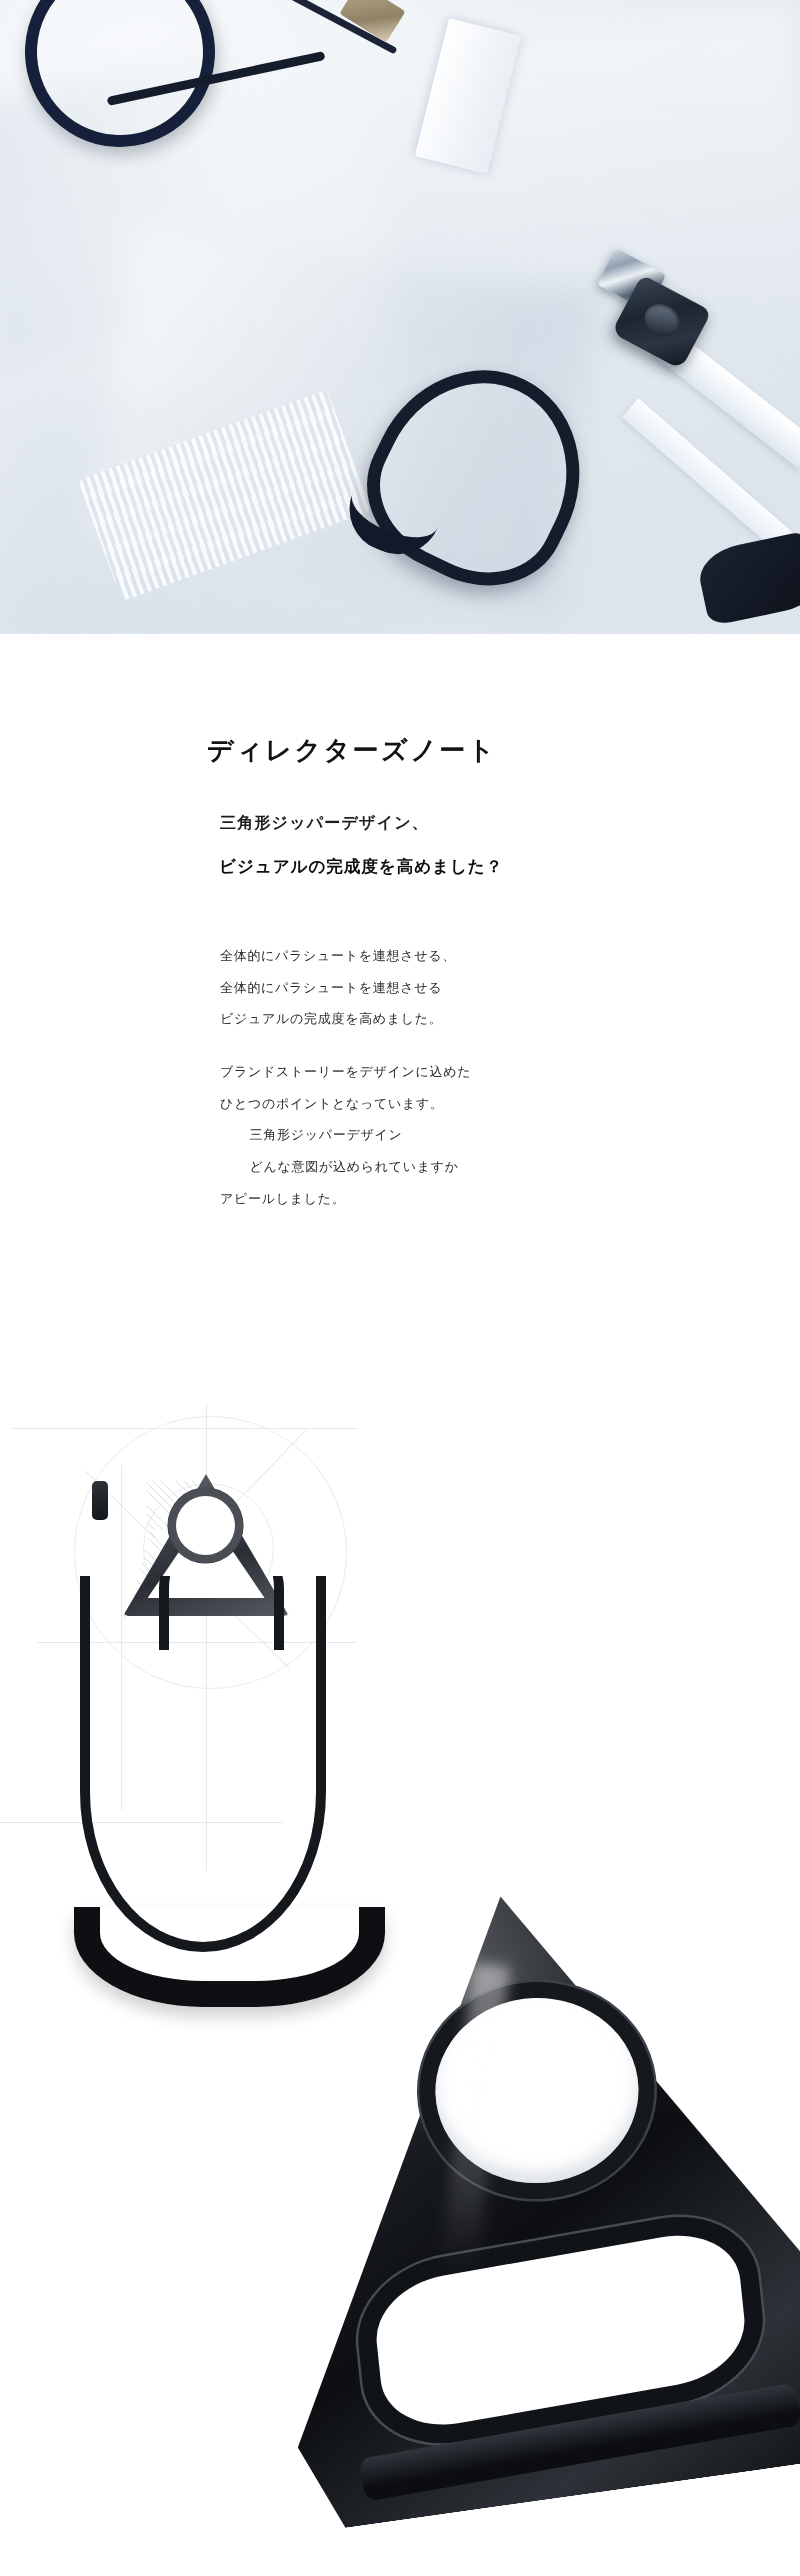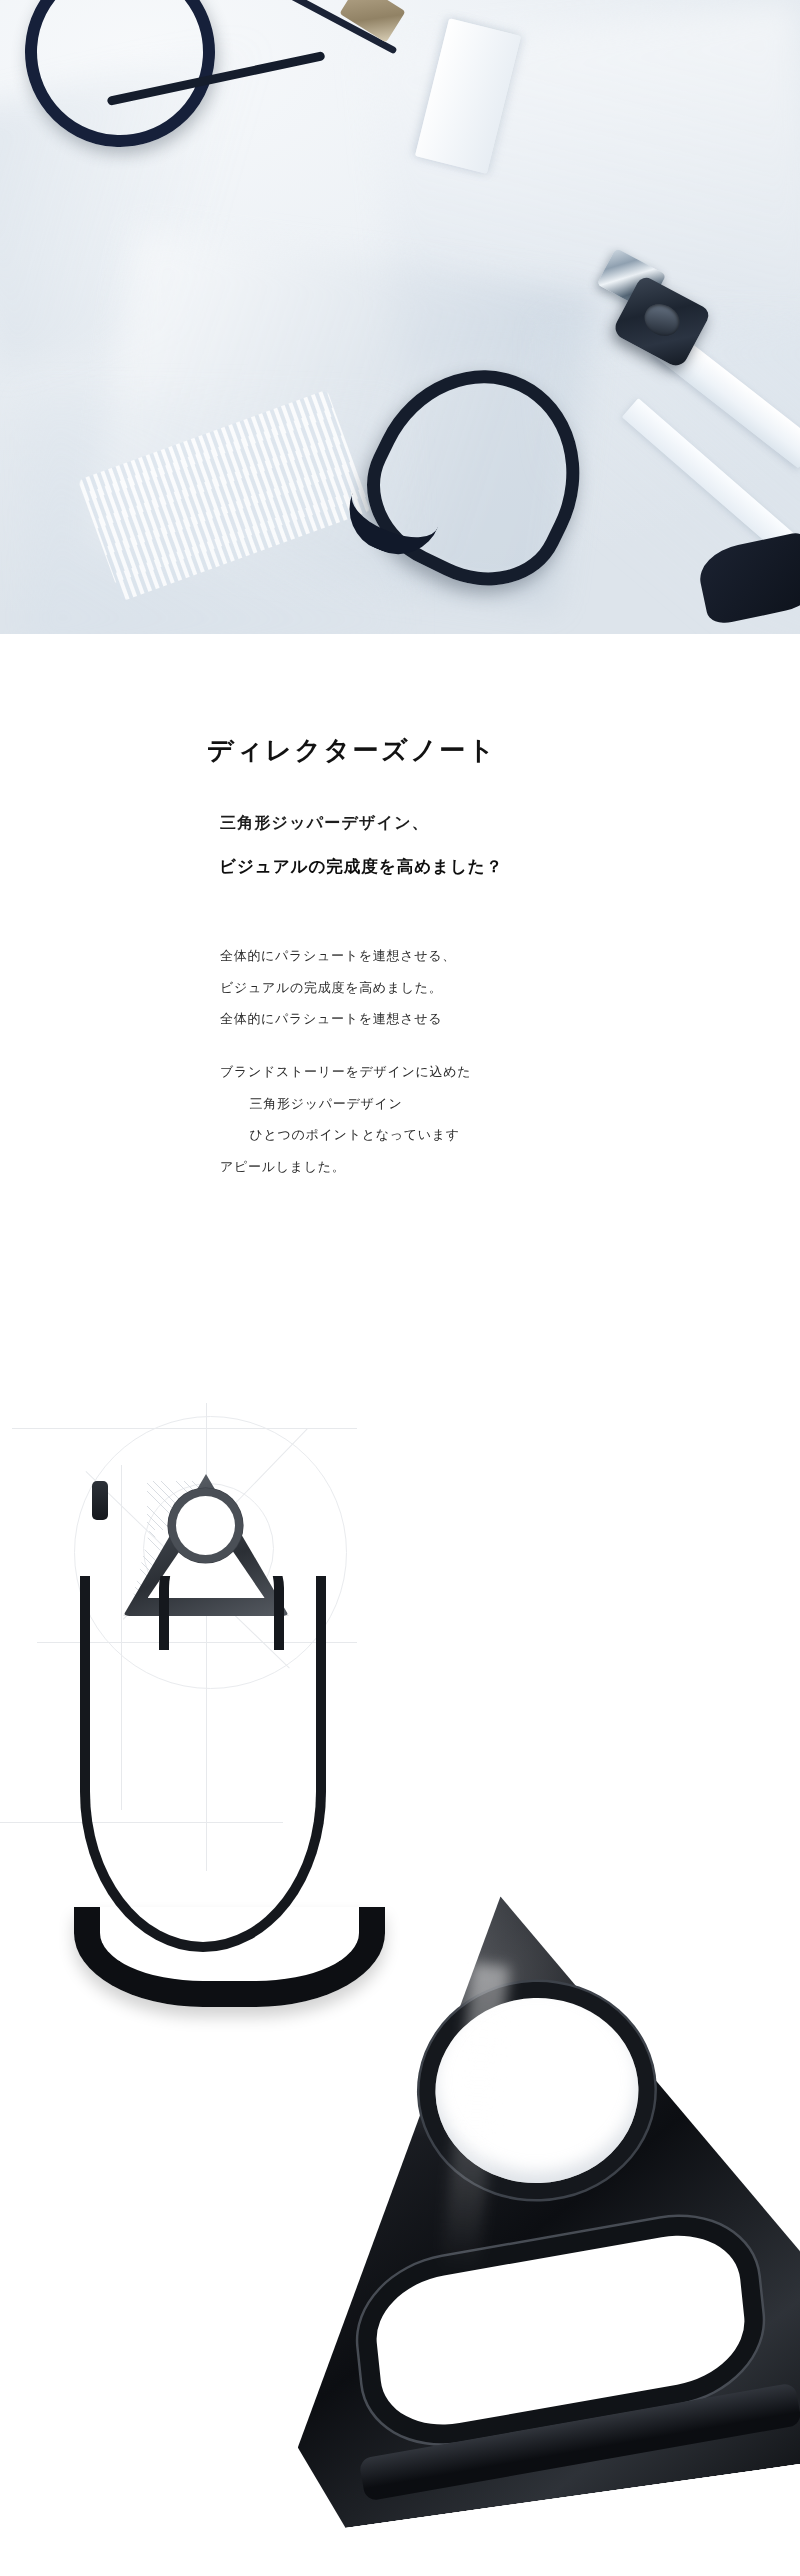--- a/index.html
+++ b/index.html
@@ -433,26 +433,27 @@
 
   <div class="content">
 
     <h1 class="title">ディレクターズノート</h1>
 
     <p class="lead">三角形ジッパーデザイン、</p>
     <p class="lead-strong">ビジュアルの完成度を高めました？</p>
 
     <div class="body-block">
       <p>全体的にパラシュートを連想させる、</p>
+      <p>全体的にパラシュートを連想させる</p>
       <p>ビジュアルの完成度を高めました。</p>
-      <p>全体的にパラシュートを連想させる</p>
       <div class="gap"></div>
       <p>ブランドストーリーをデザインに込めた</p>
+      <p>ひとつのポイントとなっています。</p>
       <p class="indent">三角形ジッパーデザイン</p>
-      <p class="indent">ひとつのポイントとなっています</p>
+      <p class="indent">どんな意図が込められていますか</p>
       <p>アピールしました。</p>
     </div>
   </div>
 
   <div class="diagram">
     <div class="guide h" style="left:12.3px; top:37px; width:345px;"></div>
     <div class="guide h" style="left:37px; top:251px; width:320px;"></div>
     <div class="guide h" style="left:0px; top:431px; width:283px;"></div>
     <div class="guide v" style="left:206px; top:12.3px; height:468px;"></div>
     <div class="guide v" style="left:121px; top:74px; height:345px;"></div>

